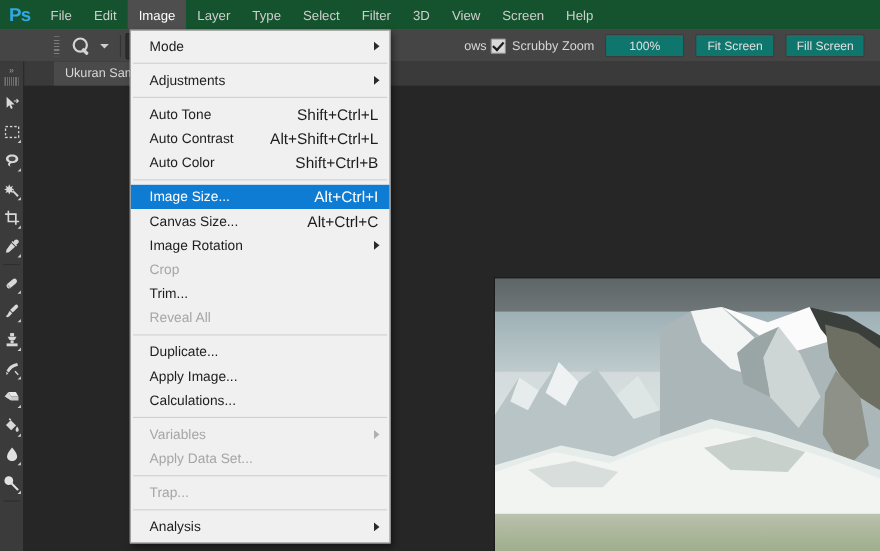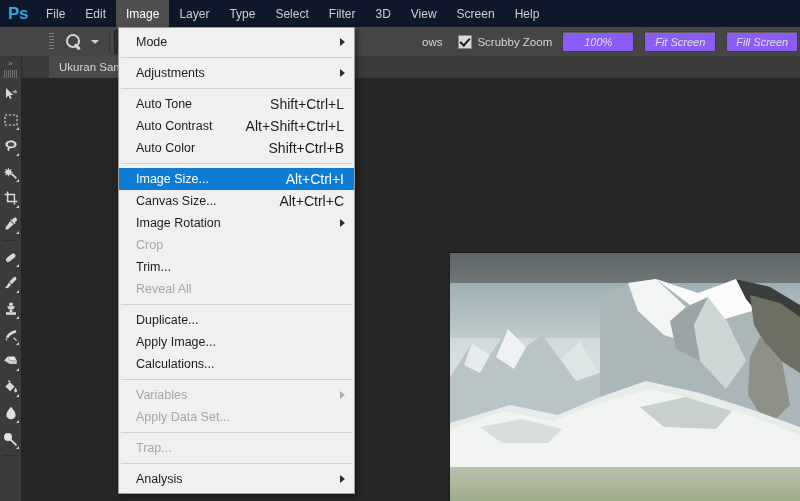--- a/index.html
+++ b/index.html
@@ -7,21 +7,21 @@
     width:800px;height:501px;overflow:hidden;
     background:#2b2b2b;
     font-family:"Liberation Sans", sans-serif;
     -webkit-font-smoothing:antialiased;
   }
   .app{position:relative;width:800px;height:501px;background:#2d2d2d;}
 
   
   .menubar{
     position:absolute;left:0;top:0;width:800px;height:27px;
-    background:#0f172a;display:flex;align-items:center;
+    background:#14532d;display:flex;align-items:center;
     border-bottom:1px solid #a16207;
   }
   .ps-logo{
     width:36px;height:27px;display:flex;align-items:center;justify-content:center;
     color:#31a8e0;font-size:17px;font-weight:bold;letter-spacing:-0.5px;
     font-family:"Liberation Sans", sans-serif;
   }
   .mb-item{
     height:27px;padding:0 10px;display:flex;align-items:center;
     color:#cfcfcf;font-size:12px;white-space:nowrap;
@@ -58,37 +58,36 @@
   .opt-btn{
     width:23px;height:22px;display:flex;align-items:center;justify-content:center;
     background:#4d4d4d;border:1px solid #3a3a3a;border-radius:2px;margin-right:1px;
   }
   .opt-btn.on{background:#2e2e2e;border-color:#252525;}
   .mag-sm{position:relative;width:12px;height:12px;}
   .mag-sm .ring{position:absolute;left:0;top:0;width:8px;height:8px;border:1.6px solid #d8d8d8;border-radius:50%;}
   .mag-sm .handle{position:absolute;left:7px;top:7px;width:5px;height:2px;background:#d8d8d8;transform:rotate(45deg);transform-origin:left center;}
   .mag-sm .pm{position:absolute;left:1.6px;top:4.1px;width:4.8px;height:1.4px;background:#d8d8d8;}
   .mag-sm .pm2{position:absolute;left:3.3px;top:2.4px;width:1.4px;height:4.8px;background:#d8d8d8;}
-  .chk-wrap{display:flex;align-items:center;margin-left:16px;}
+  .chk-wrap{display:flex;align-items:center;margin-left:4px;}
   .chkbox{
     width:12px;height:12px;background:#d9d9d9;border:1px solid #8a8a8a;border-radius:1px;
     position:relative;margin-right:5px;
   }
   .chkbox:after{
     content:"";position:absolute;left:3px;top:0px;width:4px;height:8px;
     border-right:2px solid #1d1d1d;border-bottom:2px solid #1d1d1d;transform:rotate(42deg);
   }
   .opt-label{color:#d6d6d6;font-size:11.5px;white-space:nowrap;}
   .pill{
     height:19px;min-width:54px;padding:0 8px;margin-left:10px;
-    background:#8b5cf6;border:1px solid #3c3c3c;border-radius:2px;
+    background:#0f766e;border:1px solid #3c3c3c;border-radius:2px;
     display:flex;align-items:center;justify-content:center;
     color:#e0e0e0;font-size:11px;white-space:nowrap;
     box-shadow:inset 0 1px 0 #5c5c5c;
-    font-style:italic;
   }
   .optlabel-cut{color:#d6d6d6;font-size:11.5px;margin-left:6px;}
 
   
   .tabbar{
     position:absolute;left:21px;top:56px;width:779px;height:22px;
     background:#3a3a3a;border-bottom:1px solid #2b2b2b;display:flex;align-items:center;
   }
   .doc-tab{
     height:22px;padding:0 10px;background:#4a4a4a;display:flex;align-items:center;

